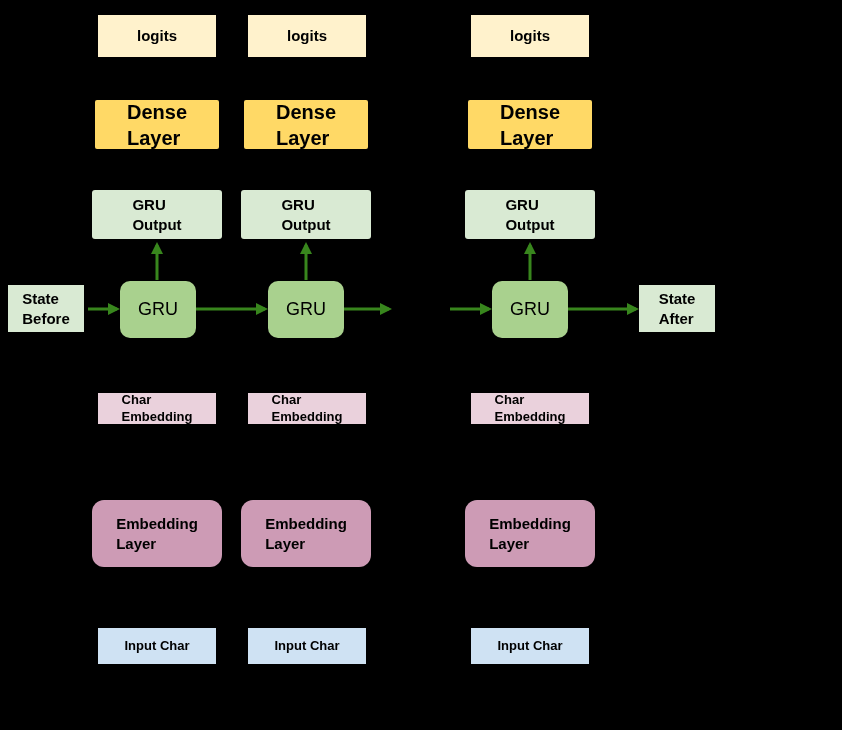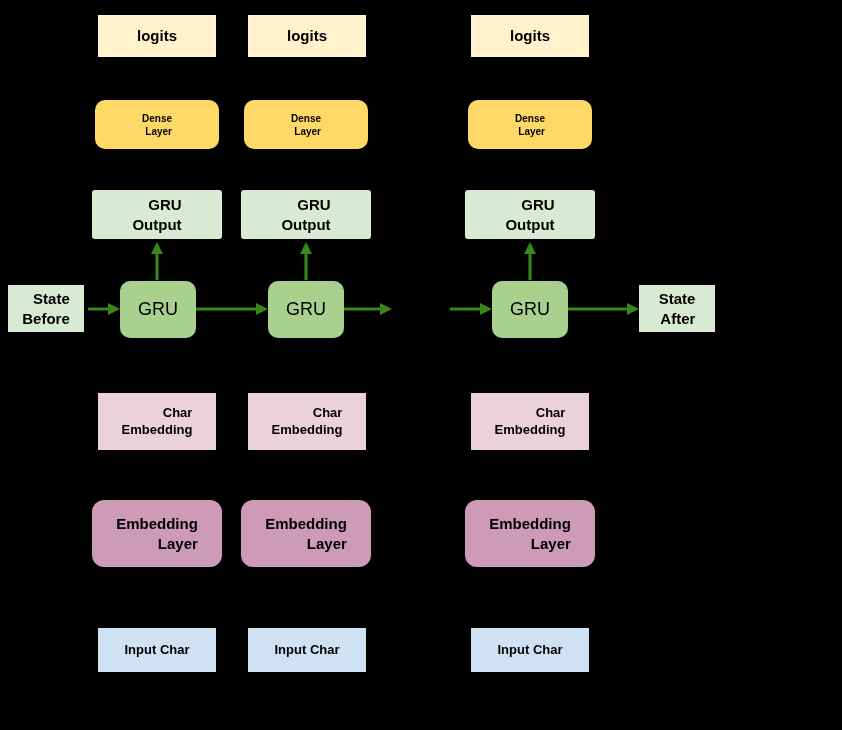--- a/index.html
+++ b/index.html
@@ -12,57 +12,57 @@
     height: 730px;
     background: var(--background, #000);
     overflow: hidden;
   }
 
   .box {
     position: absolute;
     display: flex;
     align-items: center;
     justify-content: center;
-    text-align: right;
+    text-align: left;
     white-space: pre-line;
     color: var(--text, #000);
     font-weight: bold;
     line-height: 1.3;
   }
 
   
   .logits { width: 118px; height: 42px; top: 15px; background: var(--logits-bg); font-size: 15px; }
   .logits.c1 { left: 98px; } .logits.c2 { left: 248px; } .logits.c3 { left: 471px; }
 
   
-  .dense { width: 124px; height: 49px; top: 100px; background: var(--dense-bg); border-radius: 10px; font-size: 10px; }
+  .dense { width: 124px; height: 49px; top: 100px; background: var(--dense-bg); border-radius: 2px; font-size: 20px; }
   .dense.c1 { left: 95px; } .dense.c2 { left: 244px; } .dense.c3 { left: 468px; }
 
   
   .gruout { width: 130px; height: 49px; top: 190px; background: var(--gru-output-bg); border-radius: 3px; font-size: 15px; }
   .gruout.c1 { left: 92px; } .gruout.c2 { left: 241px; } .gruout.c3 { left: 465px; }
 
   
   .gru { width: 76px; height: 57px; top: 281px; background: var(--gru-bg); border-radius: 10px; font-size: 18px; font-weight: normal; }
   .gru.c1 { left: 120px; } .gru.c2 { left: 268px; } .gru.c3 { left: 492px; }
 
   
   .state { width: 76px; height: 47px; top: 285px; background: var(--state-bg); font-size: 15px; }
   .state.before { left: 8px; } .state.after { left: 639px; }
 
   
-  .charemb { width: 118px; height: 57px; top: 393px; background: var(--char-embedding-bg); font-size: 13px; }
+  .charemb { width: 118px; height: 31px; top: 393px; background: var(--char-embedding-bg); font-size: 13px; }
   .charemb.c1 { left: 98px; } .charemb.c2 { left: 248px; } .charemb.c3 { left: 471px; }
 
   
   .embl { width: 130px; height: 67px; top: 500px; background: var(--embedding-layer-bg); border-radius: 12px; font-size: 15px; }
   .embl.c1 { left: 92px; } .embl.c2 { left: 241px; } .embl.c3 { left: 465px; }
 
   
-  .inputchar { width: 118px; height: 44px; top: 628px; background: var(--input-char-bg); font-size: 13px; }
+  .inputchar { width: 118px; height: 36px; top: 628px; background: var(--input-char-bg); font-size: 13px; }
   .inputchar.c1 { left: 98px; } .inputchar.c2 { left: 248px; } .inputchar.c3 { left: 471px; }
 
   
   #arrows-layer {
     position: absolute;
     left: 0; top: 0;
     width: 842px; height: 730px;
     pointer-events: none;
   }
   .arrow-line { stroke: var(--arrow); stroke-width: 3px; }

